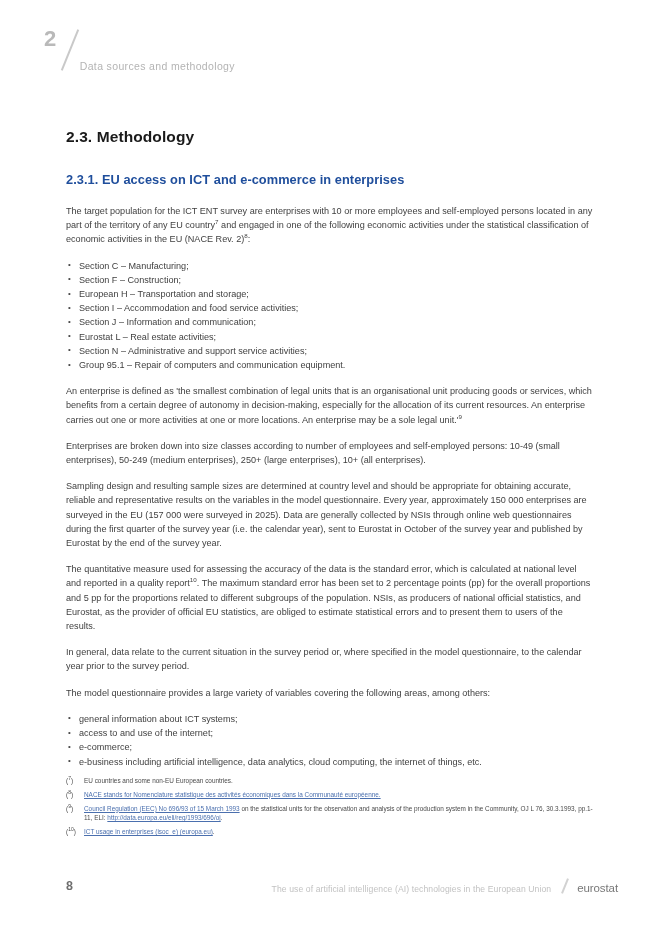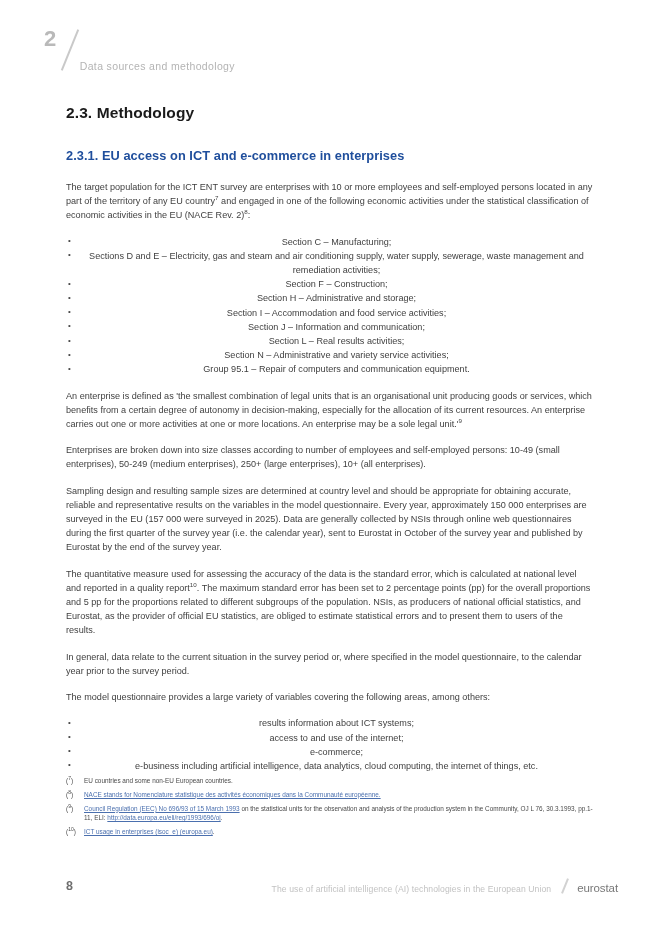--- a/index.html
+++ b/index.html
@@ -60,21 +60,21 @@
     color: #b4b4b4;
     letter-spacing: 0.35px;
     align-self: flex-end;
     padding-bottom: 4px;
     margin-left: -4px;
   }
 
   
   .content {
     position: absolute;
-    top: 104px;
+    top: 128px;
     left: 66px;
     width: 528px;
   }
   h2.section-title {
     font-size: 15.5px;
     font-weight: bold;
     color: #1a1a1a;
     margin: 0 0 26px 0;
     letter-spacing: 0.1px;
   }
@@ -97,21 +97,20 @@
     margin: 0 0 12px 0;
     padding: 0;
   }
   ul.bullets li {
     font-size: 9.1px;
     line-height: 14.2px;
     color: #3f3f3f;
     padding-left: 13px;
     position: relative;
     margin: 0;
-    text-align: center;
   }
   ul.bullets li::before {
     content: "\2022";
     position: absolute;
     left: 2px;
     top: -0.5px;
     font-size: 8px;
     color: #4a4a4a;
   }
   sup.fn {
@@ -213,44 +212,43 @@
   <div class="content">
 
     <h2 class="section-title">2.3.  Methodology</h2>
 
     <h3 class="subsection-title">2.3.1.  EU access on ICT and e-commerce in enterprises</h3>
 
     <p class="body-text"><span>The target population for the ICT ENT survey are enterprises with 10 or more employees and self-employed persons located in any part of the territory of any EU country</span><sup class="fn">7</sup><span> and engaged in one of the following economic activities under the statistical classification of economic activities in the EU (NACE Rev. 2)</span><sup class="fn">8</sup><span>:</span></p>
 
     <ul class="bullets">
       <li>Section C – Manufacturing;</li>
-      <li>Sections D and E – Electricity, gas and steam and air conditioning supply, water supply, sewerage, waste management and remediation activities;</li>
       <li>Section F – Construction;</li>
-      <li>Section H – Administrative and storage;</li>
+      <li>European H – Transportation and storage;</li>
       <li>Section I – Accommodation and food service activities;</li>
       <li>Section J – Information and communication;</li>
-      <li>Section L – Real results activities;</li>
-      <li>Section N – Administrative and variety service activities;</li>
+      <li>Eurostat L – Real estate activities;</li>
+      <li>Section N – Administrative and support service activities;</li>
       <li>Group 95.1 – Repair of computers and communication equipment.</li>
     </ul>
 
     <p class="body-text"><span>An enterprise is defined as 'the smallest combination of legal units that is an organisational unit producing goods or services, which benefits from a certain degree of autonomy in decision-making, especially for the allocation of its current resources. An enterprise carries out one or more activities at one or more locations. An enterprise may be a sole legal unit.'</span><sup class="fn">9</sup></p>
 
     <p class="body-text">Enterprises are broken down into size classes according to number of employees and self-employed persons: 10-49 (small enterprises), 50-249 (medium enterprises), 250+ (large enterprises), 10+ (all enterprises).</p>
 
     <p class="body-text">Sampling design and resulting sample sizes are determined at country level and should be appropriate for obtaining accurate, reliable and representative results on the variables in the model questionnaire. Every year, approximately 150 000 enterprises are surveyed in the EU (157 000 were surveyed in 2025). Data are generally collected by NSIs through online web questionnaires during the first quarter of the survey year (i.e. the calendar year), sent to Eurostat in October of the survey year and published by Eurostat by the end of the survey year.</p>
 
     <p class="body-text"><span>The quantitative measure used for assessing the accuracy of the data is the standard error, which is calculated at national level and reported in a quality report</span><sup class="fn">10</sup><span>. The maximum standard error has been set to 2 percentage points (pp) for the overall proportions and 5 pp for the proportions related to different subgroups of the population. NSIs, as producers of national official statistics, and Eurostat, as the provider of official EU statistics, are obliged to estimate statistical errors and to present them to users of the results.</span></p>
 
     <p class="body-text">In general, data relate to the current situation in the survey period or, where specified in the model questionnaire, to the calendar year prior to the survey period.</p>
 
     <p class="body-text">The model questionnaire provides a large variety of variables covering the following areas, among others:</p>
 
     <ul class="bullets">
-      <li>results information about ICT systems;</li>
+      <li>general information about ICT systems;</li>
       <li>access to and use of the internet;</li>
       <li>e-commerce;</li>
       <li>e-business including artificial intelligence, data analytics, cloud computing, the internet of things, etc.</li>
     </ul>
 
   </div>
 
   <div class="footnotes">
 
     <div class="footnote">

